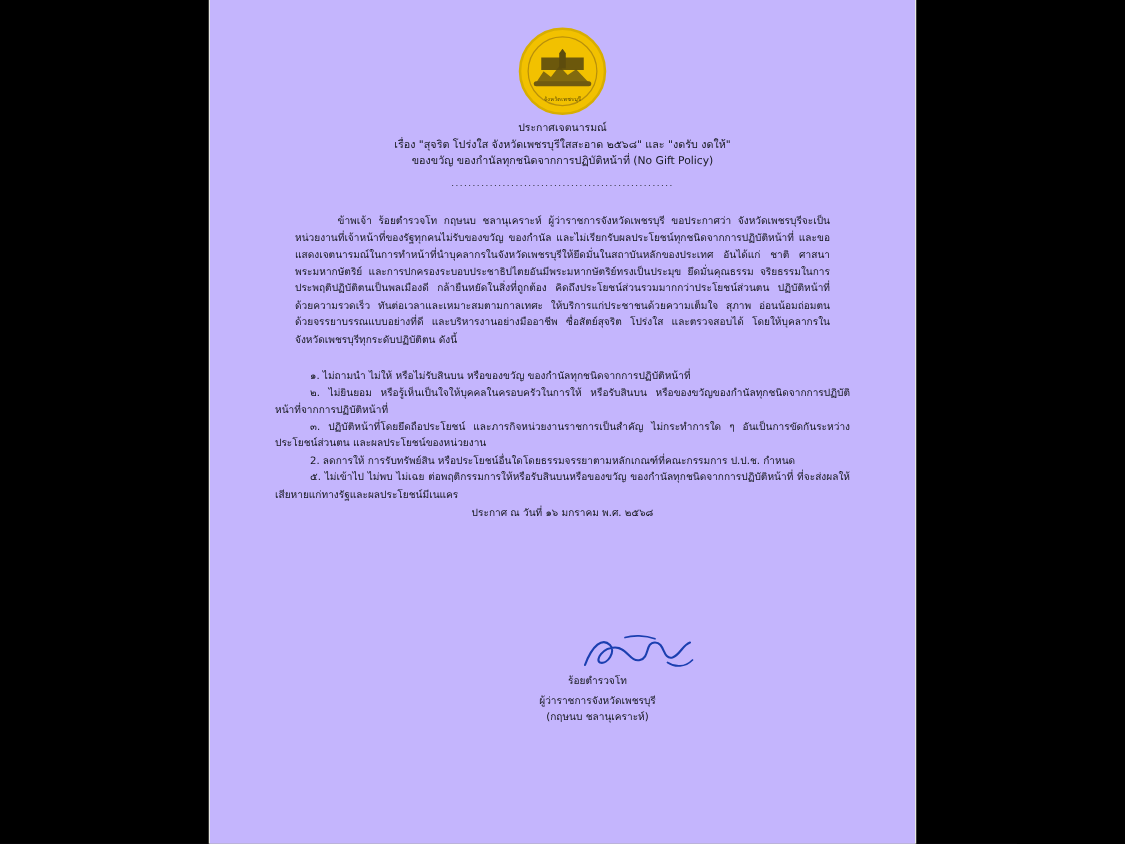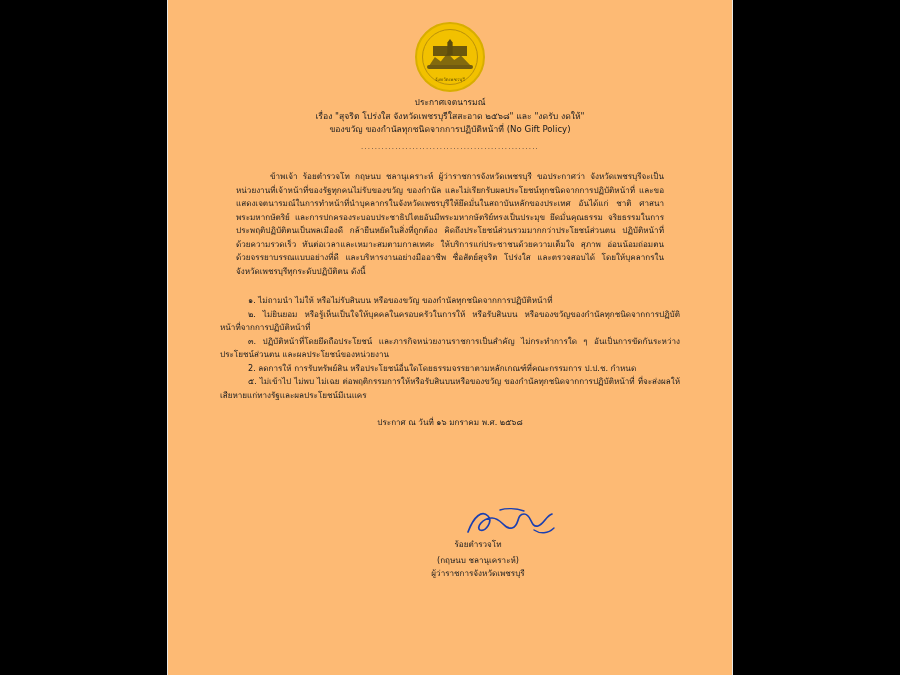--- a/index.html
+++ b/index.html
@@ -18,21 +18,21 @@
     width: 900px;
     height: 675px;
     background: #000000;
   }
   .page {
     position: absolute;
     left: 168px;
     top: 0px;
     width: 564px;
     height: 675px;
-    background: #fdba74;
+    background: #c4b5fd;
     box-shadow: 0 0 0 1px #e8e8e4;
   }
   .page-inner {
     position: relative;
     width: 100%;
     height: 100%;
     padding: 0;
     box-sizing: border-box;
   }
 
@@ -144,21 +144,21 @@
     text-indent: 28px;
     margin: 0;
   }
   .closing {
     text-align: justify;
     text-indent: 34px;
     margin-top: 9px;
   }
   .date-line {
     text-align: center;
-    margin-top: 14px;
+    margin-top: 2px;
   }
 
   
   .sig-area {
     position: absolute;
     left: 0; right: 0;
     top: 498px;
     padding: 0 52px;
     box-sizing: border-box;
   }
@@ -234,20 +234,20 @@
         <svg class="sig-scribble" viewBox="0 0 92 34">
           <path d="M4 26 C10 10, 18 4, 24 10 C29 15, 22 26, 16 24 C12 22, 18 12, 28 12 C38 12, 40 24, 48 22 C56 20, 52 8, 60 8 C68 8, 66 22, 74 20 C80 18, 82 10, 88 8" fill="none" stroke="#1b3fb0" stroke-width="1.7" stroke-linecap="round"></path>
           <path d="M36 4 C42 2, 52 2, 60 5" fill="none" stroke="#1b3fb0" stroke-width="1.4" stroke-linecap="round"></path>
           <path d="M70 24 C76 28, 84 28, 90 22" fill="none" stroke="#1b3fb0" stroke-width="1.4" stroke-linecap="round"></path>
         </svg>
 
         <div class="sig-row">
           <span class="rank">ร้อยตำรวจโท</span>
         </div>
         <div class="sig-names">
+          <div class="nowrap">ผู้ว่าราชการจังหวัดเพชรบุรี</div>
           <div class="nowrap">(กฤษนบ ชลานุเคราะห์)</div>
-          <div class="nowrap">ผู้ว่าราชการจังหวัดเพชรบุรี</div>
         </div>
       </div>
 
     </div>
   </div>
 </div>
 
 </body></html>

